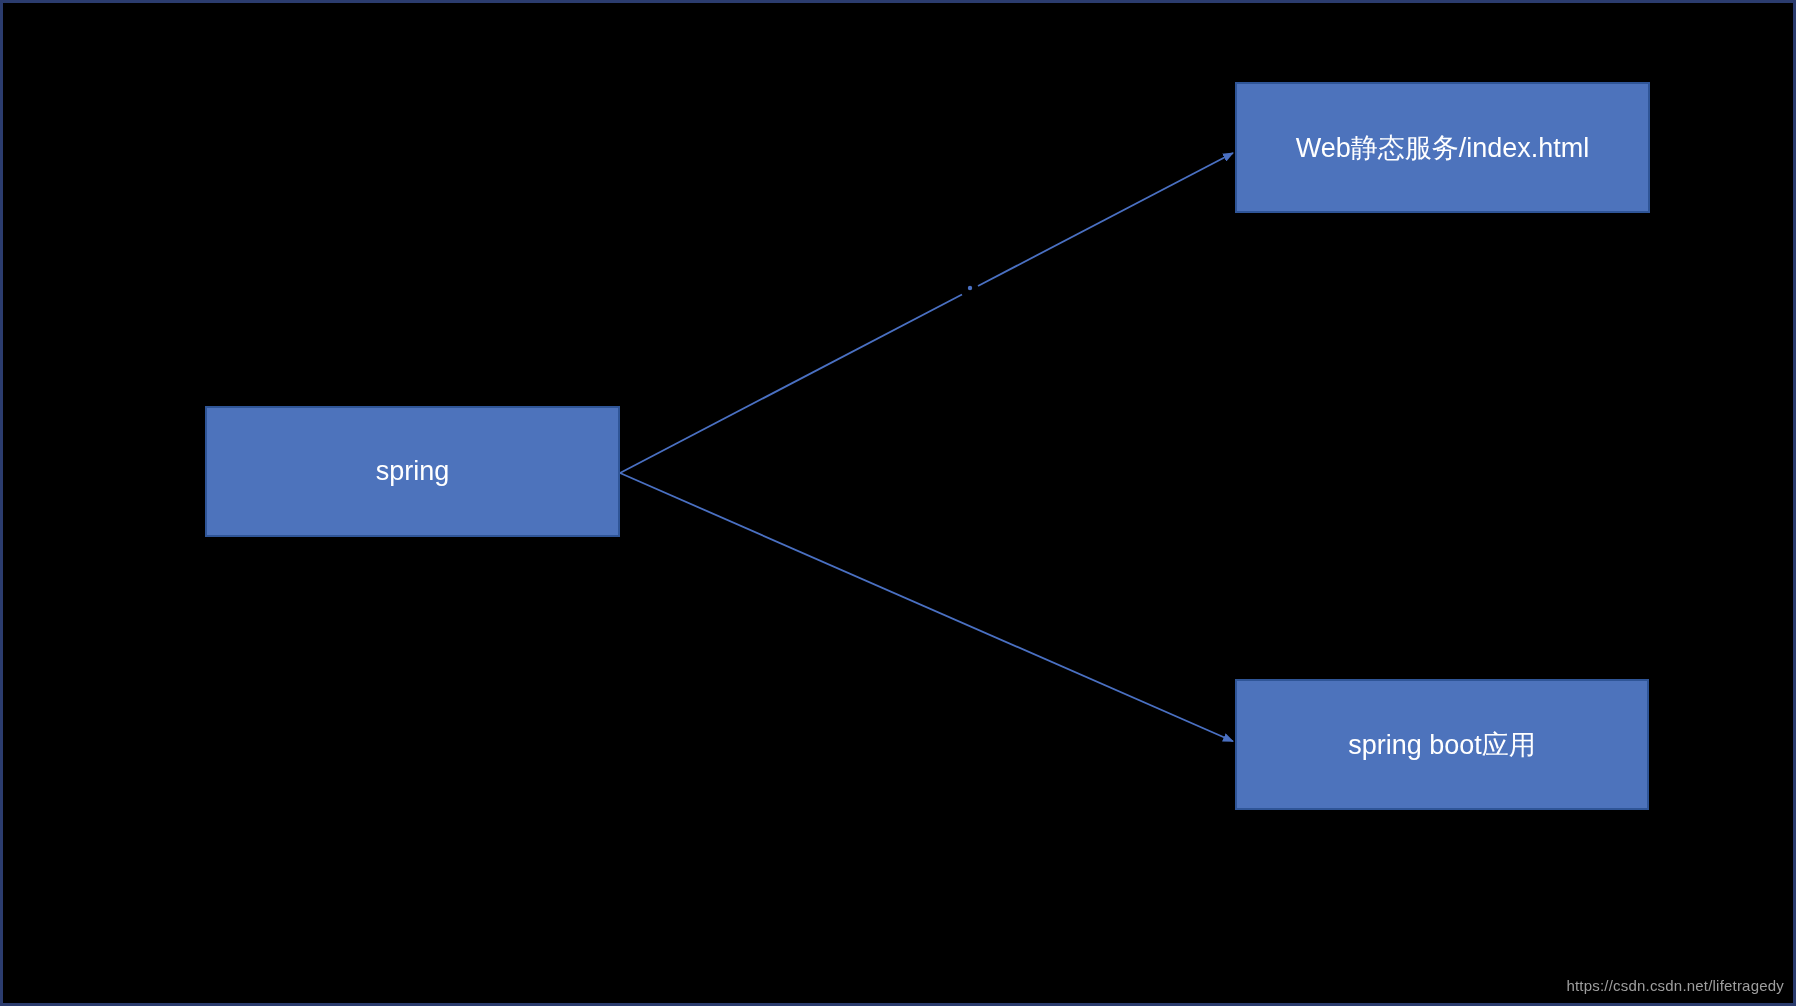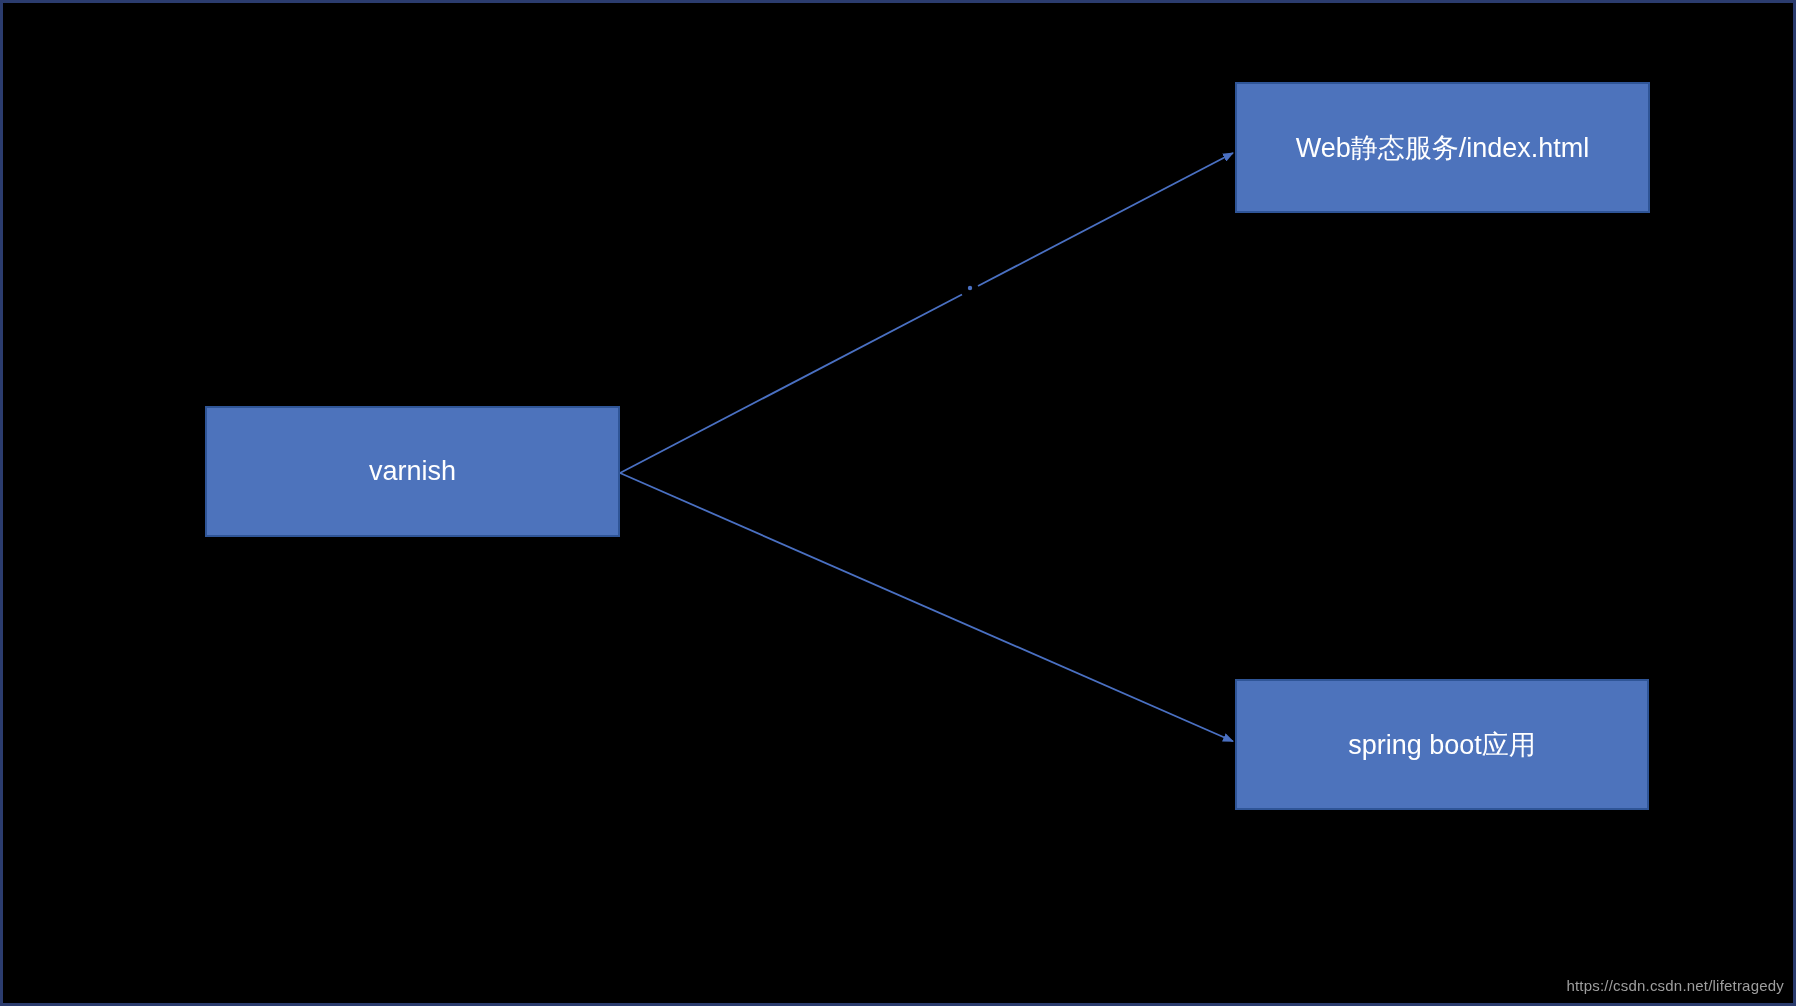--- a/index.html
+++ b/index.html
@@ -71,21 +71,21 @@
         <path d="M0,0 L11,4.5 L0,9 z"></path>
       </marker>
     </defs>
     <line x1="620" y1="473" x2="962" y2="294.5"></line>
     <line x1="978" y1="286" x2="1233" y2="153" marker-end="url(#arrow)"></line>
     <circle cx="970" cy="288" r="2.2"></circle>
     <line x1="620" y1="473" x2="1233" y2="741.3" marker-end="url(#arrow)"></line>
   </svg>
 
   <div class="node" id="node-varnish">
-    <span class="node-label">varnish</span>
+    <span class="node-label">spring</span>
   </div>
 
   <div class="node" id="node-spring">
     <span class="node-label">spring boot应用</span>
   </div>
 
   <div class="node" id="node-web">
     <span class="node-label">Web静态服务/index.html</span>
   </div>
 

